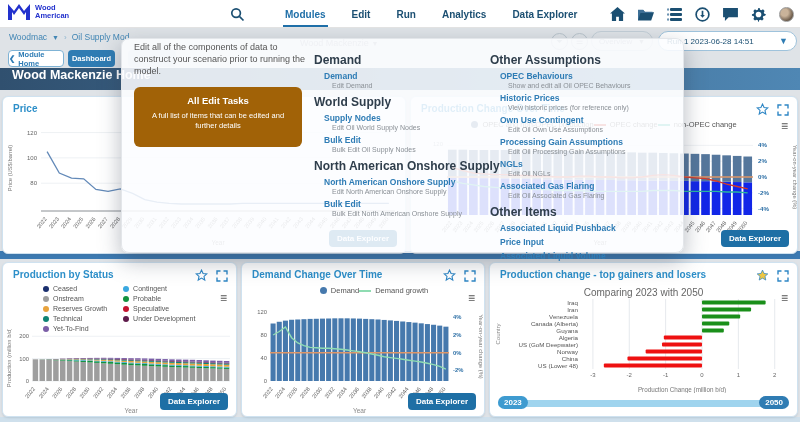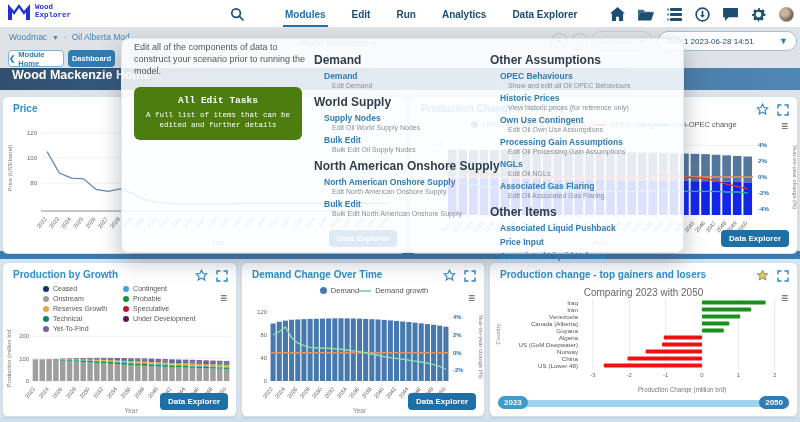--- a/index.html
+++ b/index.html
@@ -2,21 +2,21 @@
 <html><head>
 <meta charset="utf-8">
 <style>
   * { margin:0; padding:0; box-sizing:border-box; }
   html,body { width:800px; height:422px; overflow:hidden; }
   body { font-family:"Liberation Sans", sans-serif; background:#dfe3e7; position:relative; }
   .app { position:absolute; inset:0; }
 
   
   .navbar { position:absolute; left:0; top:0; width:800px; height:28px; background:#fff; border-bottom:1px solid #e2e2e2; z-index:10; }
-  .logo { position:absolute; left:8px; top:4px; display:flex; align-items:center; gap:5px;font-family:Liberation Mono, monospace; }
+  .logo { position:absolute; left:8px; top:4px; display:flex; align-items:center; gap:5px; }
   .logo-text { font-size:7.5px; font-weight:bold; color:#2231cd; line-height:1.05; }
   .nav-center { position:absolute; left:230px; top:0; height:28px; display:flex; align-items:center; gap:38px; }
   .nav-item { font-size:10px; color:#1b4f72; font-weight:bold; cursor:pointer; padding:7px 2px 5px 2px; }
   .nav-item.active { border-bottom:2px solid #1f6fa8; color:#1f6fa8; }
   .nav-right { position:absolute; right:6px; top:0; height:28px; display:flex; align-items:center; gap:13px; }
   .nav-right svg { display:block; }
   .avatar { width:15px; height:15px; border-radius:50%; background:radial-gradient(circle at 35% 35%, #c9b39a 0 30%, #6e5d4c 70%, #4b4036); border:1px solid #999; }
 
   
   .breadcrumb { position:absolute; left:9px; top:32px; font-size:8.5px; color:#4286b4; display:flex; align-items:center; gap:5px; z-index:2; white-space:nowrap; }
@@ -64,21 +64,21 @@
   .slider { position:absolute; left:8px; right:8px; bottom:6px; height:14px; }
   .slider .track { position:absolute; left:0; right:0; top:4px; height:7px; background:#9fd4ee; border-radius:4px; }
   .slider .pill { position:absolute; top:0; font-size:8px; font-weight:bold; color:#fff; border-radius:8px; padding:2px 6px; }
   .slider .pill.a { left:0; background:#3e9bd0; }
   .slider .pill.b { right:0; background:#2f7cb3; }
 
   
   .overlay { position:absolute; left:121px; top:38px; width:563px; height:215px; background:rgba(252,253,255,0.87); border:1px solid #e3e6ea; border-radius:8px; box-shadow:0 8px 22px rgba(50,60,80,.35); z-index:5; }
   .ov-col { position:absolute; top:8px; }
   .ov-desc { font-size:9px; color:#555; line-height:1.35; width:172px; }
-  .ov-btn { margin-top:10px; width:168px; background:#4d7c0f; border-radius:6px; color:#fff; text-align:center; padding:8px 8px 9px 8px;font-family:Liberation Mono, monospace; }
+  .ov-btn { margin-top:10px; width:168px; background:#a16207; border-radius:6px; color:#fff; text-align:center; padding:8px 8px 16px 8px; }
   .ov-btn .t1 { font-size:9.5px; font-weight:bold; margin-bottom:5px; }
   .ov-btn .t2 { font-size:7.5px; line-height:1.3; }
   .ov-h { font-size:12px; font-weight:bold; color:#2f3e4c; margin:6px 0 4px 0; white-space:nowrap; }
   .ov-item { margin:0 0 4px 10px; }
   .ov-link { font-size:8.5px; font-weight:bold; color:#2e7cb5; white-space:nowrap; cursor:pointer; }
   .ov-sub { font-size:7px; color:#8a9096; margin:1px 0 0 8px; white-space:nowrap; }
 
   svg text { font-family:"Liberation Sans", sans-serif; }
 </style>
 </head>
@@ -86,21 +86,21 @@
 
 <div class="app">
 
   <div class="navbar">
     <div class="logo">
       <svg width="22" height="16" viewBox="0 0 22 16">
         <path d="M0 16V0l6 7 5-7 5 7 6-7v16h-4V8l-2 3-5-7-5 7-2-3v8z" fill="#2231cd"></path>
       </svg>
       <div class="logo-text">
         <div>Wood</div>
-          <div>Explorer</div>
+          <div>American</div>
       </div>
     </div>
     <div class="nav-center">
       <svg width="15" height="15" viewBox="0 0 16 16">
         <circle cx="6.5" cy="6.5" r="4.6" fill="none" stroke="#1b4f72" stroke-width="1.8"></circle>
         <line x1="10" y1="10" x2="14.4" y2="14.4" stroke="#1b4f72" stroke-width="1.8"></line>
       </svg>
       <div id="nav-items" style="display:flex;gap:22px;">
           <div class="nav-item active">Modules</div>
           <div class="nav-item">Edit</div>
@@ -138,21 +138,21 @@
         <circle cx="8" cy="8" r="2" fill="#fff"></circle>
       </svg>
       <div class="avatar"></div>
     </div>
   </div>
 
   <div class="breadcrumb">
     <span>Woodmac</span>
     <span class="chev">▼</span>
     <span class="crumb-sep">›</span>
-    <span>Oil Alberta Mod</span>
+    <span>Oil Supply Mod</span>
   </div>
   <div class="btn-module-home">
     <span>❮</span>
     <span>Module Home</span>
   </div>
   <div class="btn-dashboard">Dashboard</div>
   <div class="run-pill">
     <span class="label">Run 1  2023-06-28 14:51</span>
     <span class="chev-dn">▼</span>
   </div>
@@ -349,21 +349,21 @@
         <text x="313.62068965517244" y="90" font-size="5.6" fill="#666" text-anchor="end" transform="rotate(-52 313.62068965517244 90)">2048</text>
         <text x="324.17241379310343" y="90" font-size="5.6" fill="#666" text-anchor="end" transform="rotate(-52 324.17241379310343 90)">2049</text>
         <text x="334.7241379310345" y="90" font-size="5.6" fill="#666" text-anchor="end" transform="rotate(-52 334.7241379310345 90)">2050</text>
         <text x="187" y="112" font-size="6.5" fill="#888" text-anchor="middle">Year</text>
         <text x="380" y="44" font-size="5.8" fill="#777" text-anchor="middle" transform="rotate(90 380 44)">Year-on-year change (%)</text>
       </svg>
     <div class="de-btn">Data Explorer</div>
   </div>
 
   <div class="card" id="card-status">
-    <div class="card-title">Production by Growth</div>
+    <div class="card-title">Production by Status</div>
     <div class="card-tools">
       <svg width="13" height="13" viewBox="0 0 24 24">
           <path d="M12 2l2.9 6.3 6.9.7-5.2 4.6 1.5 6.8L12 16.9 5.9 20.4l1.5-6.8L2.2 9l6.9-.7z" fill="none" stroke="#2e86c5" stroke-width="2"></path>
         </svg>
       <svg width="12" height="12" viewBox="0 0 12 12">
           <path d="M7.5 1H11v3.5M4.5 11H1V7.5M7.5 11H11V7.5M4.5 1H1v3.5" fill="none" stroke="#2e86c5" stroke-width="1.4"></path>
         </svg>
     </div>
     <div class="burger" style="top:30px;">≡</div>
     <div class="legend-cols" id="lg-status">

